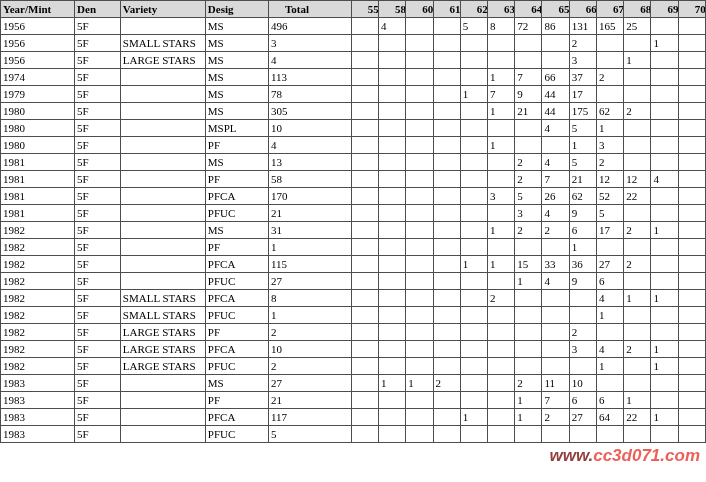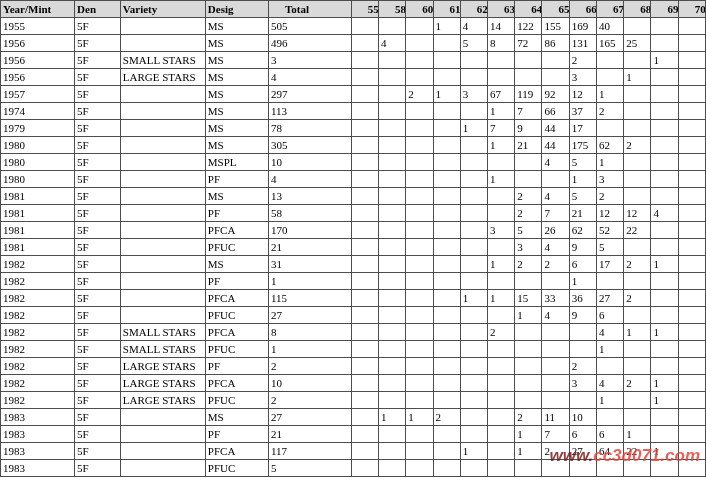--- a/index.html
+++ b/index.html
@@ -115,40 +115,20 @@
           <th class="num">65</th>
           <th class="num">66</th>
           <th class="num">67</th>
           <th class="num">68</th>
           <th class="num">69</th>
           <th class="num">70</th>
         </tr>
     </thead>
     <tbody>
         <tr>
-          <td class="txt">1955</td>
-          <td class="txt">5F</td>
-          <td class="txt"></td>
-          <td class="txt">MS</td>
-          <td class="num">505</td>
-          <td class="num"></td>
-          <td class="num"></td>
-          <td class="num"></td>
-          <td class="num">1</td>
-          <td class="num">4</td>
-          <td class="num">14</td>
-          <td class="num">122</td>
-          <td class="num">155</td>
-          <td class="num">169</td>
-          <td class="num">40</td>
-          <td class="num"></td>
-          <td class="num"></td>
-          <td class="num"></td>
-        </tr>
-        <tr>
           <td class="txt">1956</td>
           <td class="txt">5F</td>
           <td class="txt"></td>
           <td class="txt">MS</td>
           <td class="num">496</td>
           <td class="num"></td>
           <td class="num">4</td>
           <td class="num"></td>
           <td class="num"></td>
           <td class="num">5</td>
@@ -191,40 +171,20 @@
           <td class="num"></td>
           <td class="num"></td>
           <td class="num"></td>
           <td class="num"></td>
           <td class="num"></td>
           <td class="num"></td>
           <td class="num"></td>
           <td class="num">3</td>
           <td class="num"></td>
           <td class="num">1</td>
-          <td class="num"></td>
-          <td class="num"></td>
-        </tr>
-        <tr>
-          <td class="txt">1957</td>
-          <td class="txt">5F</td>
-          <td class="txt"></td>
-          <td class="txt">MS</td>
-          <td class="num">297</td>
-          <td class="num"></td>
-          <td class="num"></td>
-          <td class="num">2</td>
-          <td class="num">1</td>
-          <td class="num">3</td>
-          <td class="num">67</td>
-          <td class="num">119</td>
-          <td class="num">92</td>
-          <td class="num">12</td>
-          <td class="num">1</td>
-          <td class="num"></td>
           <td class="num"></td>
           <td class="num"></td>
         </tr>
         <tr>
           <td class="txt">1974</td>
           <td class="txt">5F</td>
           <td class="txt"></td>
           <td class="txt">MS</td>
           <td class="num">113</td>
           <td class="num"></td>

